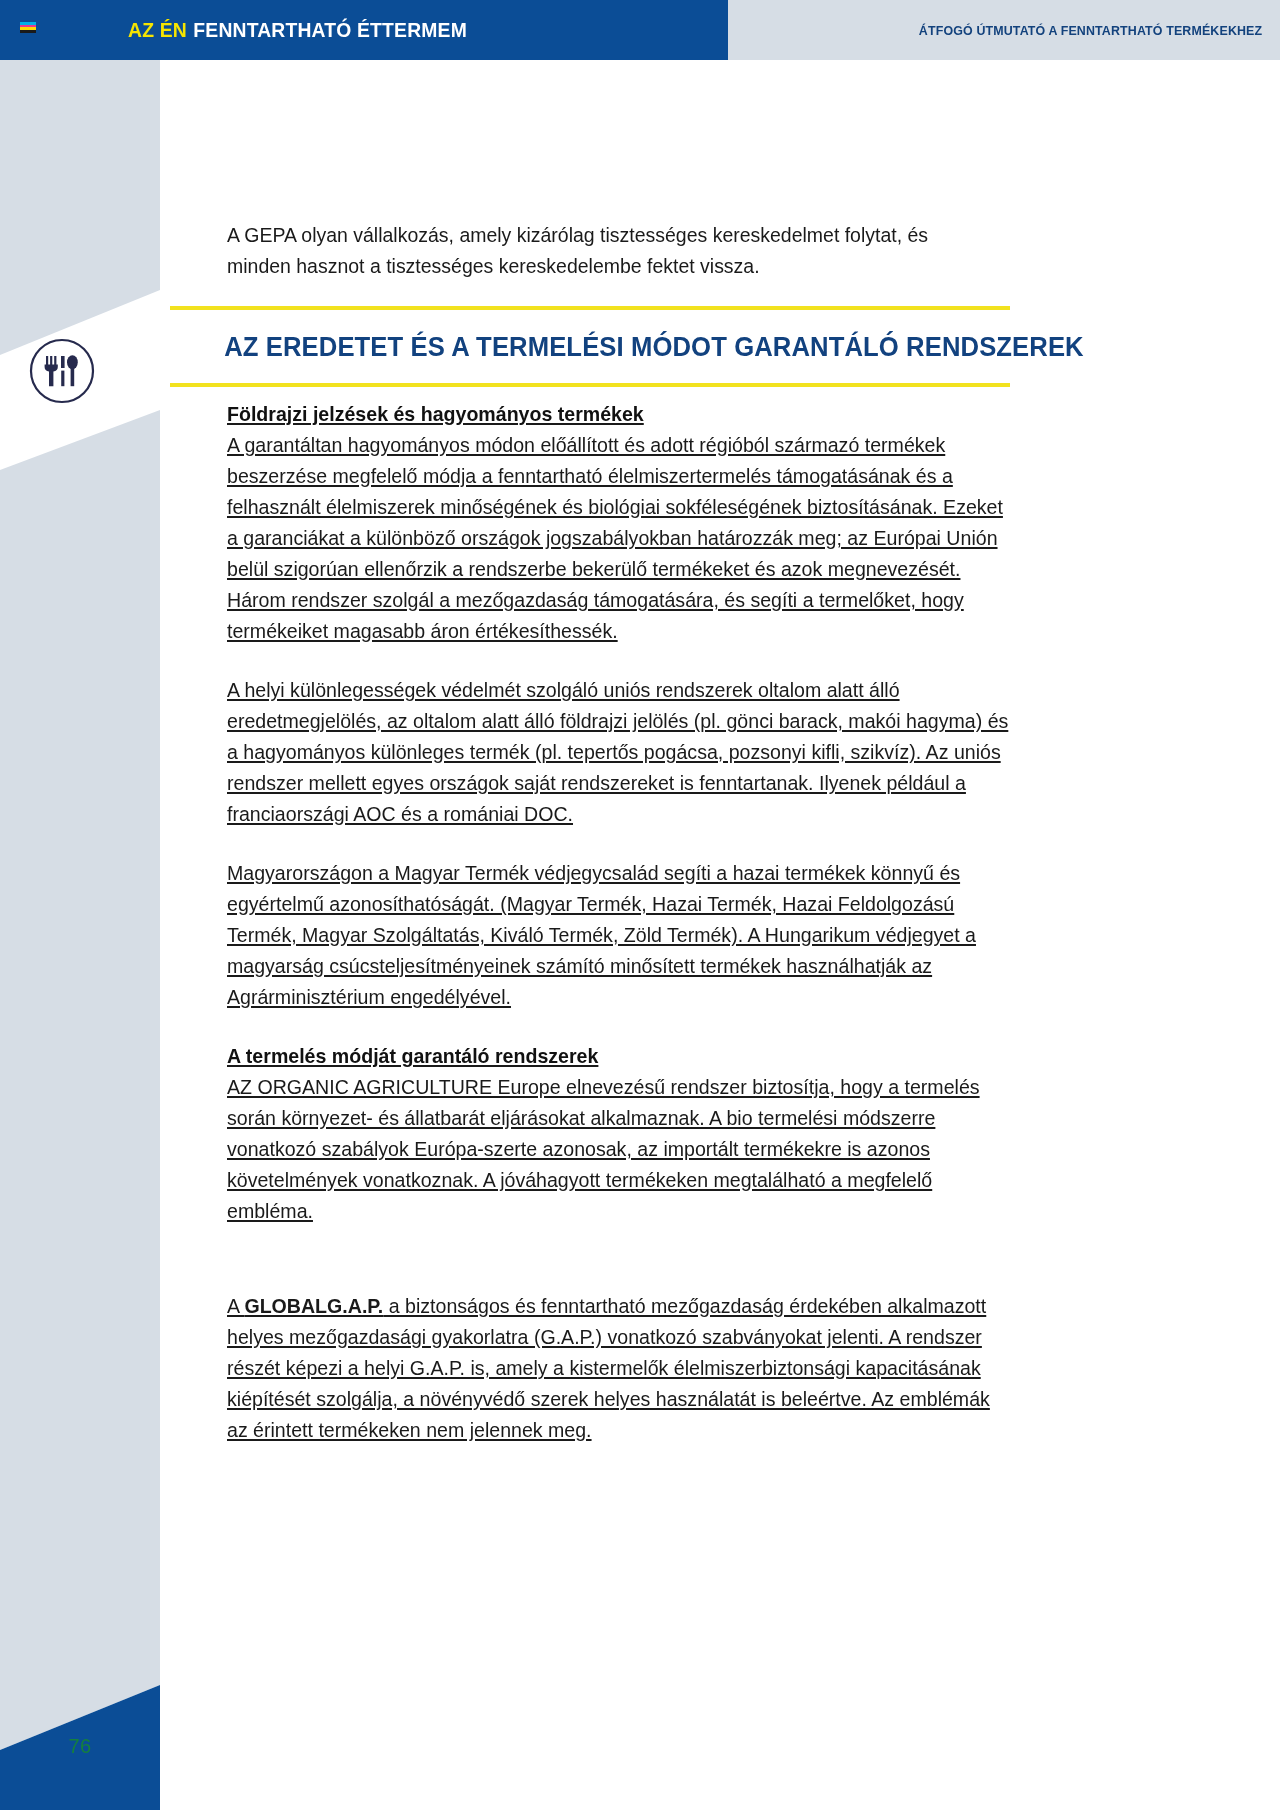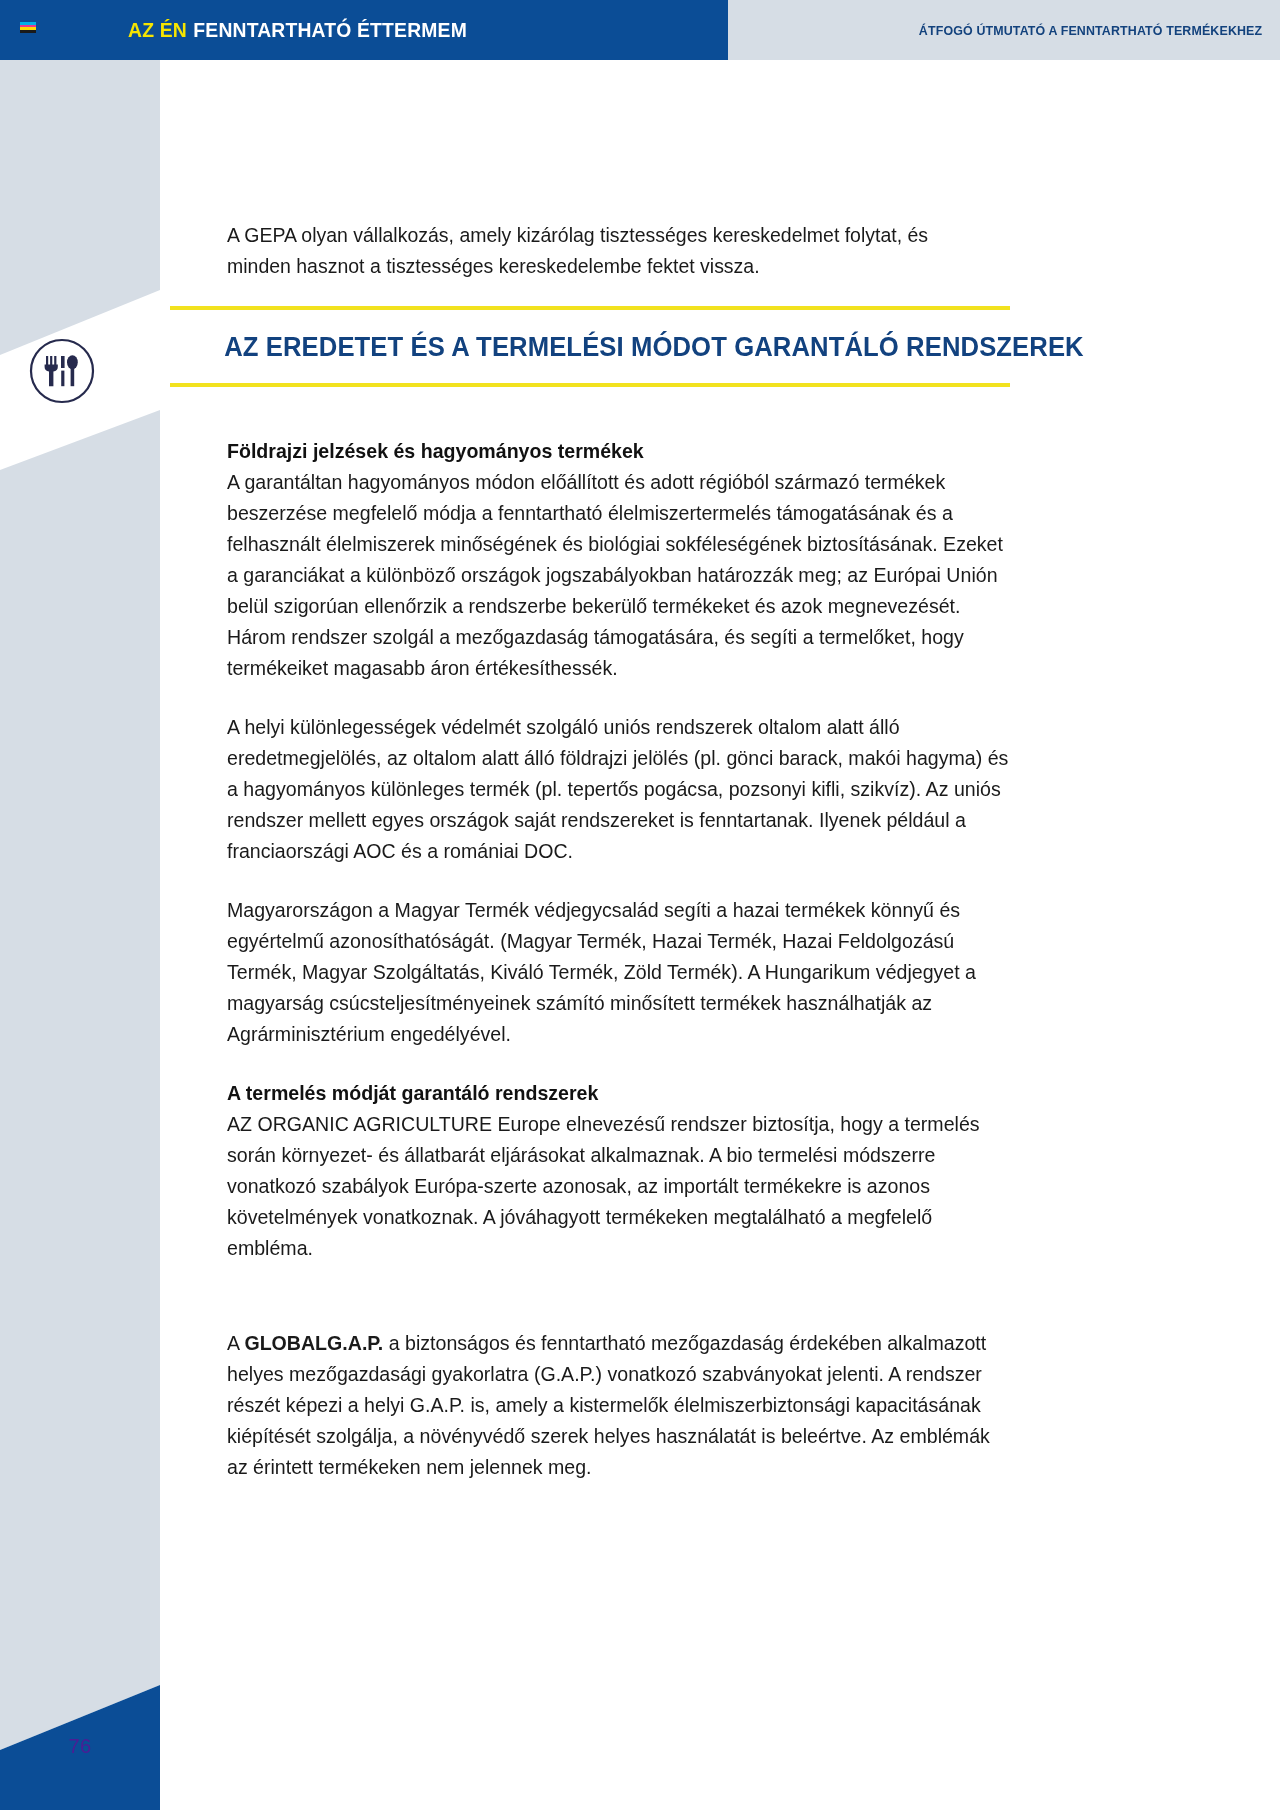--- a/index.html
+++ b/index.html
@@ -98,21 +98,21 @@
     width: 68px;
     height: 68px;
   }
 
   #page-number {
     position: absolute;
     left: 0;
     top: 1735px;
     width: 160px;
     text-align: center;
-    color: #4c1d95;
+    color: #15803d;
     font-size: 20px;
     letter-spacing: 0.5px;
     z-index: 5;
   }
 
   
   #content {
     position: absolute;
     left: 227px;
     top: 0;
@@ -150,26 +150,27 @@
     color: #12427f;
     letter-spacing: 0.1px;
     white-space: nowrap;
     transform: scaleX(0.95);
     transform-origin: left center;
   }
 
   
   #body-flow {
     position: absolute;
-    top: 435px;
+    top: 398px;
     left: 0;
     width: 783px;
     font-size: 20.5px;
     line-height: 31px;
     color: #1a1a1a;
+    text-decoration: underline;
   }
   #body-flow > * {
     transform: scaleX(0.955);
     transform-origin: left top;
     width: 820px;
   }
   .sub-head {
     font-weight: bold;
     margin: 0;
     font-size: 20.5px;

